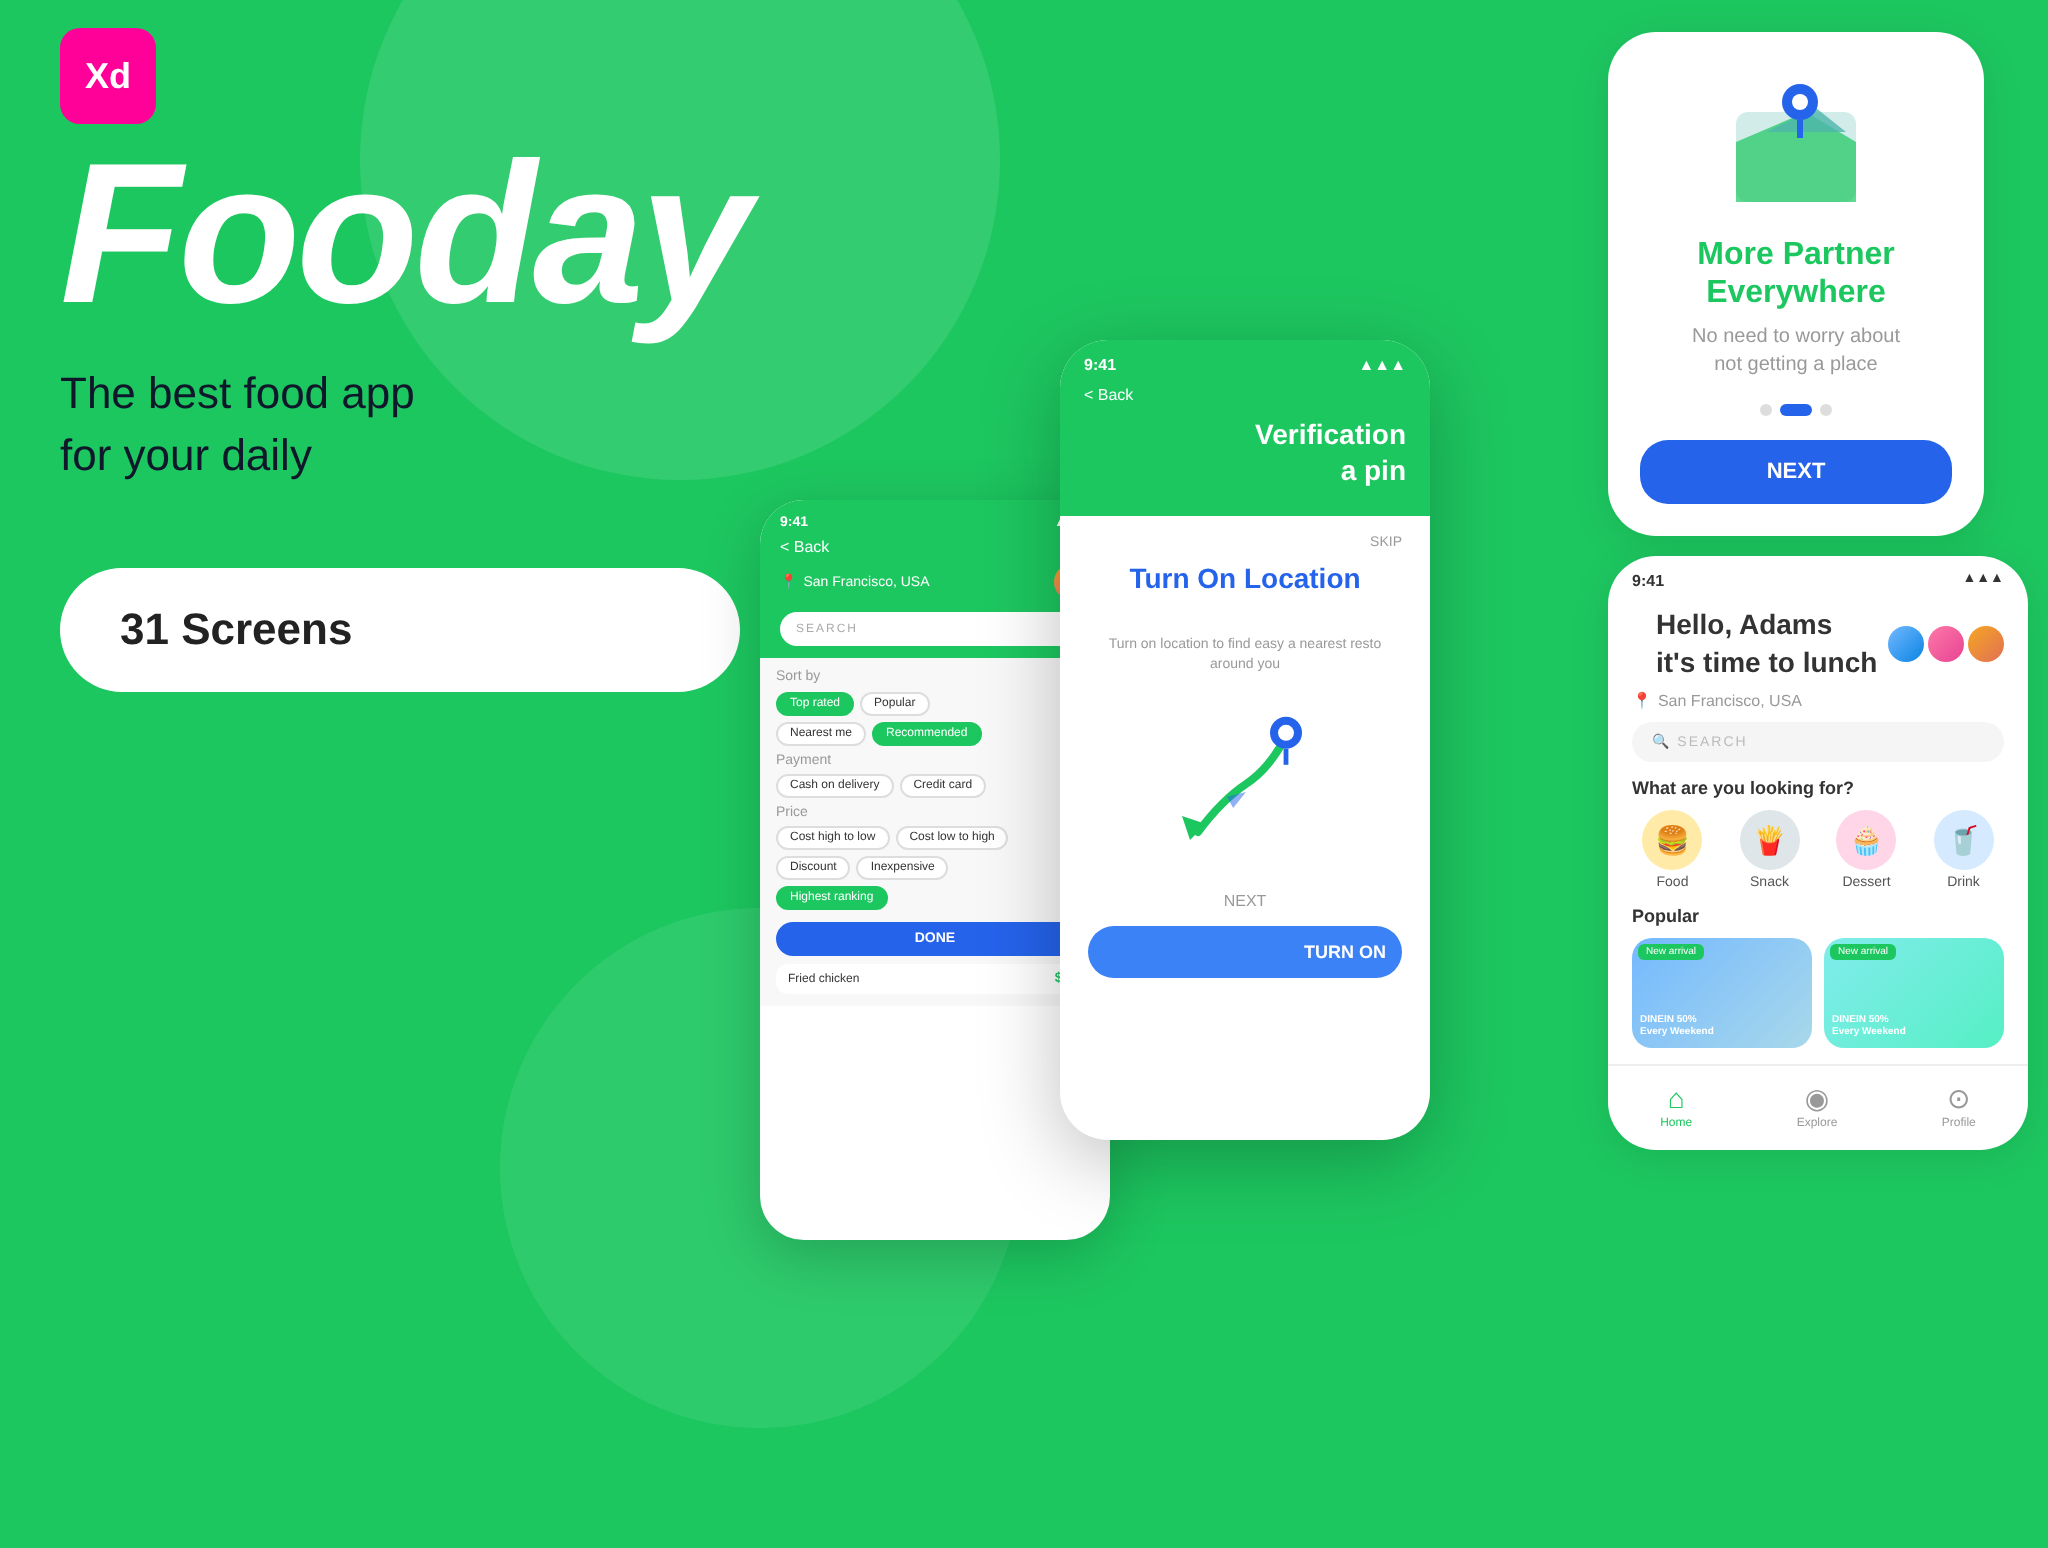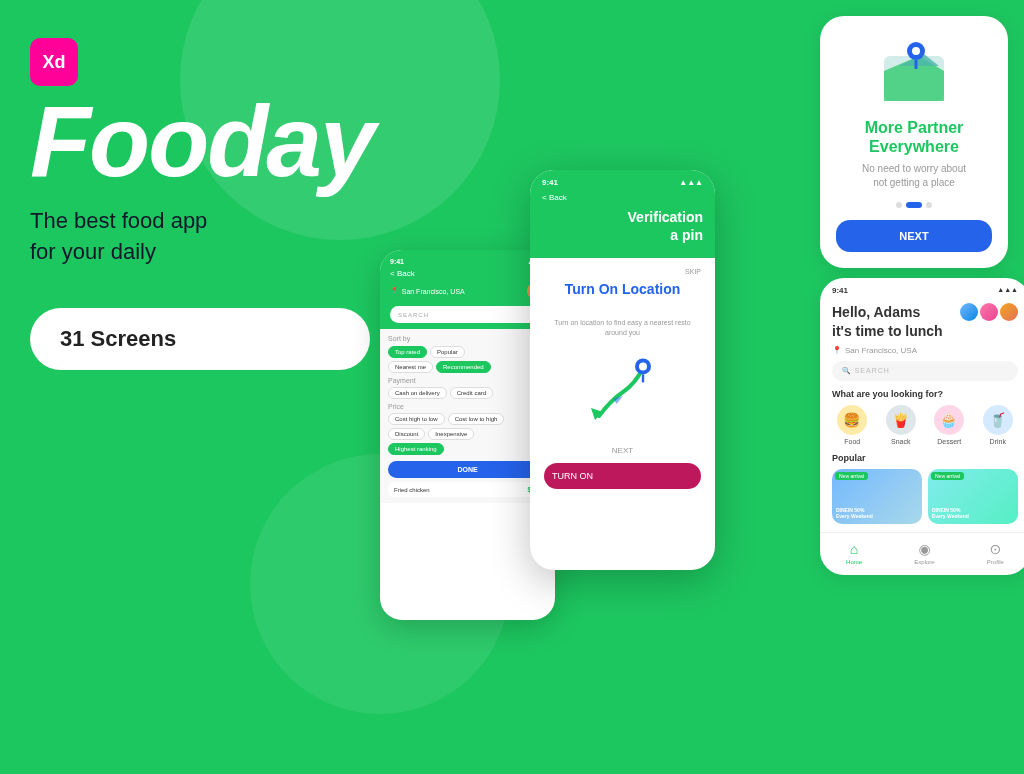--- a/index.html
+++ b/index.html
@@ -29,21 +29,21 @@
       border-radius: 50%;
       background: rgba(255,255,255,0.08);
       bottom: 60px;
       left: 250px;
     }
 
     
     .left-section {
       position: absolute;
       left: 30px;
-      top: 38px;
+      top: 14px;
       width: 340px;
     }
 
     .xd-badge {
       width: 48px;
       height: 48px;
       background: #ff0099;
       border-radius: 10px;
       display: flex;
       align-items: center;
@@ -302,33 +302,33 @@
       display: flex;
       align-items: center;
       justify-content: center;
     }
     .next-text {
       font-size: 8px;
       color: #999;
       margin-bottom: 8px;
     }
     .turn-on-btn {
-      background: #be185d;
+      background: #3b82f6;
       color: white;
       border-radius: 14px;
       padding: 8px;
-      text-align: left;
+      text-align: right;
       font-size: 9px;
-      font-weight: normal;
+      font-weight: bold;
     }
 
     
     .right-section {
       position: absolute;
-      right: 16px;
+      right: 32px;
       top: 16px;
       width: 188px;
     }
 
     .onboarding-card {
       background: white;
       border-radius: 24px;
       padding: 20px 16px 16px;
       margin-bottom: 10px;
       box-shadow: 0 4px 20px rgba(0,0,0,0.1);
@@ -400,21 +400,22 @@
       color: #333;
     }
     .home-status-icons {
       font-size: 7px;
       color: #333;
     }
     .home-greeting {
       padding: 4px 12px 6px;
       display: flex;
       justify-content: space-between;
-      align-items: flex-start;
+      align-items: center;
+      margin-left: 12px;
     }
     .home-greeting-text {
       font-size: 14px;
       font-weight: 800;
       color: #333;
       line-height: 1.3;
     }
     .home-avatar-stack {
       display: flex;
       gap: 2px;

